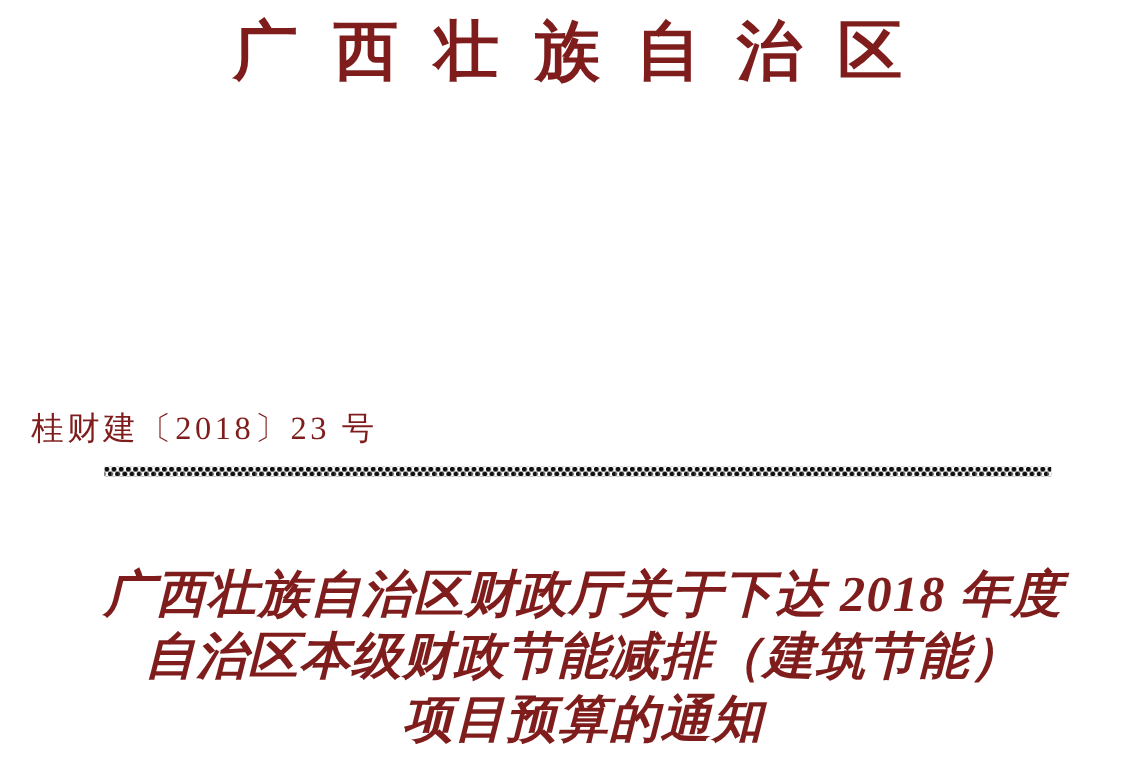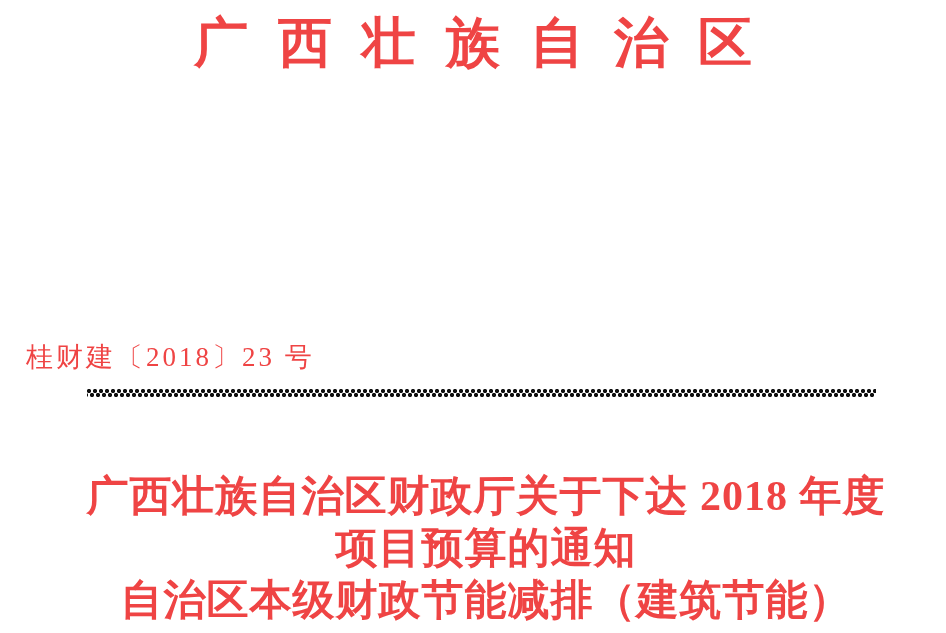--- a/index.html
+++ b/index.html
@@ -5,21 +5,21 @@
   html, body {
     margin: 0;
     padding: 0;
     background: #ffffff;
   }
   .page {
     position: relative;
     width: 946px;
     height: 633px;
     background: #ffffff;
-    color: #ef4444;
+    color: #7f1d1d;
     font-family: "Liberation Serif", "DejaVu Serif", serif;
     overflow: hidden;
   }
   .org-line {
     position: absolute;
     top: 12px;
     left: 0;
     width: 100%;
     text-align: center;
     font-size: 54px;
@@ -76,36 +76,37 @@
     top: 470px;
     left: 0;
     width: 100%;
     text-align: center;
     font-size: 42px;
     line-height: 52px;
     font-weight: 700;
     letter-spacing: 1px;
     padding-left: 26px;
     box-sizing: border-box;
+    font-style: italic;
   }
   .title-line {
     white-space: nowrap;
   }
 </style>
 </head>
 <body>
 
 <div class="page">
 
   <div class="org-line">广西壮族自治区</div>
 
 
   <div class="doc-number">桂财建〔2018〕23 号</div>
 
   <div class="separator-rule"></div>
 
   <div class="title-block">
     <div class="title-line">广西壮族自治区财政厅关于下达 2018 年度</div>
+    <div class="title-line">自治区本级财政节能减排（建筑节能）</div>
     <div class="title-line">项目预算的通知</div>
-    <div class="title-line">自治区本级财政节能减排（建筑节能）</div>
   </div>
 
 </div>
 
 </body></html>

